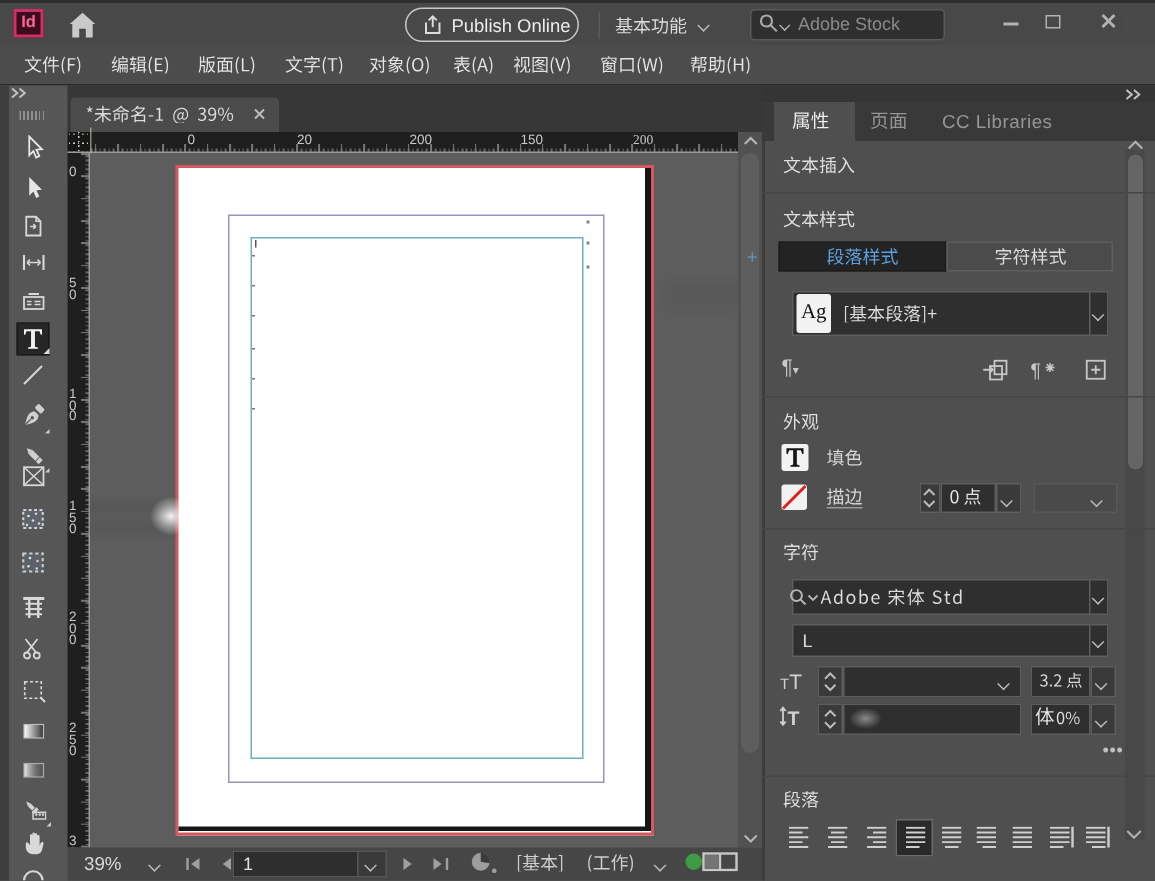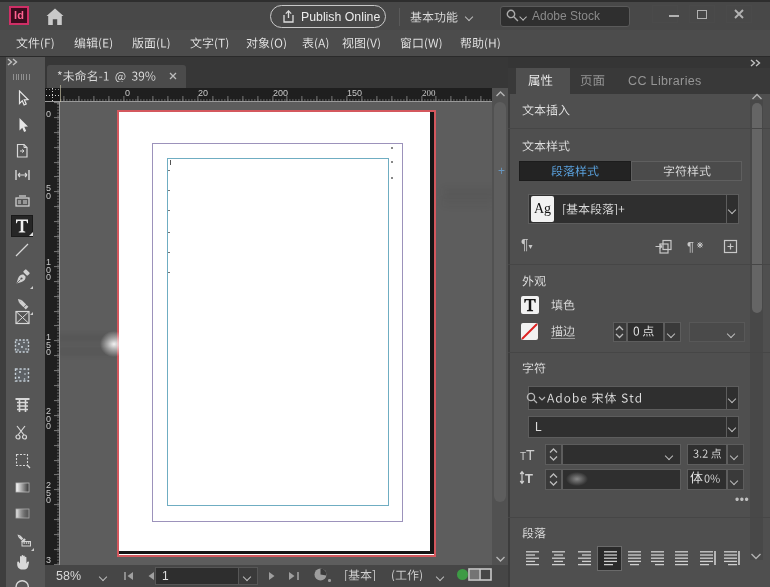--- a/index.html
+++ b/index.html
@@ -294,21 +294,21 @@
 <div class="ab" style="left:443px;top:199px;width:50px;height:7px;background:rgba(25,25,25,.05);filter:blur(3px);"></div>
 <div class="ab" style="left:492px;top:88px;width:16px;height:477px;background:#515151;"></div>
 <svg class="ab" style="left:495px;top:90px" width="11" height="8" viewBox="0 0 11 8">
       <path d="M1.5 6 L5.5 2 L9.5 6" stroke="#b5b5b5" stroke-width="1.4" fill="none"></path>
     </svg>
 <div class="ab" style="left:494px;top:102px;width:12px;height:400px;background:#5e5e5e;border-radius:6px;"></div>
 <svg class="ab" style="left:495px;top:555px" width="11" height="8" viewBox="0 0 11 8">
       <path d="M1.5 2 L5.5 6 L9.5 2" stroke="#b5b5b5" stroke-width="1.4" fill="none"></path>
     </svg>
 <div class="ab" style="left:45px;top:565px;width:463px;height:22px;background:#464646;"></div>
-<div class="txt" style="left:56px;top:569px;font-size:12.5px;color:#d8d8d8;">58%</div>
+<div class="txt" style="left:56px;top:569px;font-size:12.5px;color:#d8d8d8;">39%</div>
 <div class="chev" style="left:100px;top:572px;"></div>
 <svg class="ab" style="left:123px;top:571px" width="12" height="10" viewBox="0 0 12 10">
       <path d="M2 1 v8" stroke="#9f9f9f" stroke-width="1.6"></path>
       <path d="M10 1 L4.5 5 L10 9 Z" fill="#9f9f9f"></path>
     </svg>
 <svg class="ab" style="left:146px;top:571px" width="9" height="10" viewBox="0 0 9 10">
       <path d="M8 1 L2.5 5 L8 9 Z" fill="#9f9f9f"></path>
     </svg>
 <div class="ab" style="left:155px;top:567px;width:103px;height:18px;background:#2e2e2e;border:1px solid #565656;"></div>
 <div class="txt" style="left:162px;top:569px;font-size:12px;color:#e0e0e0;">1</div>

